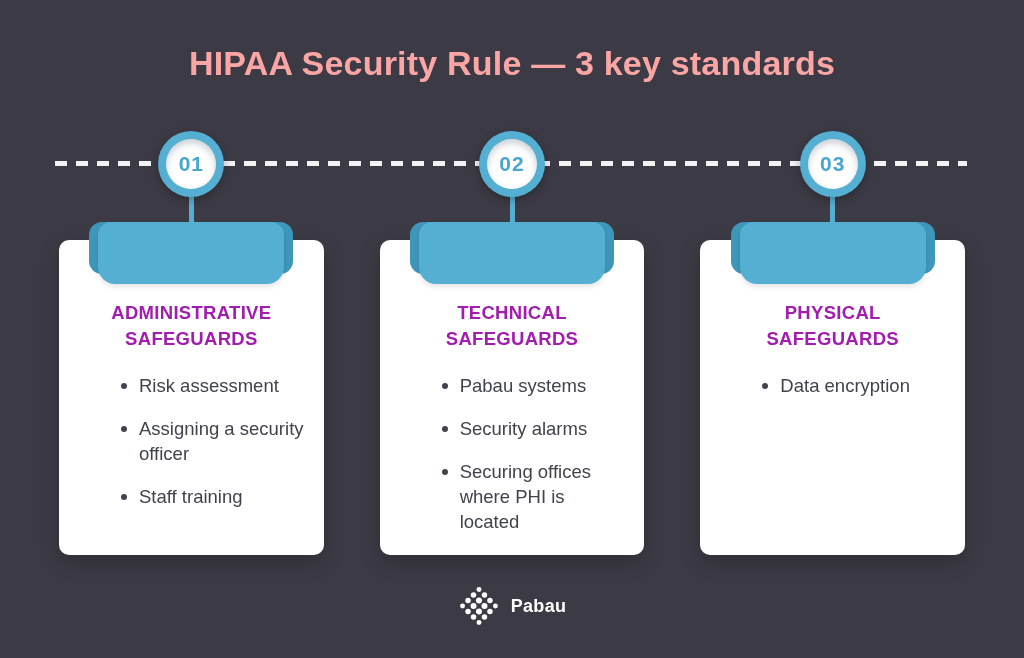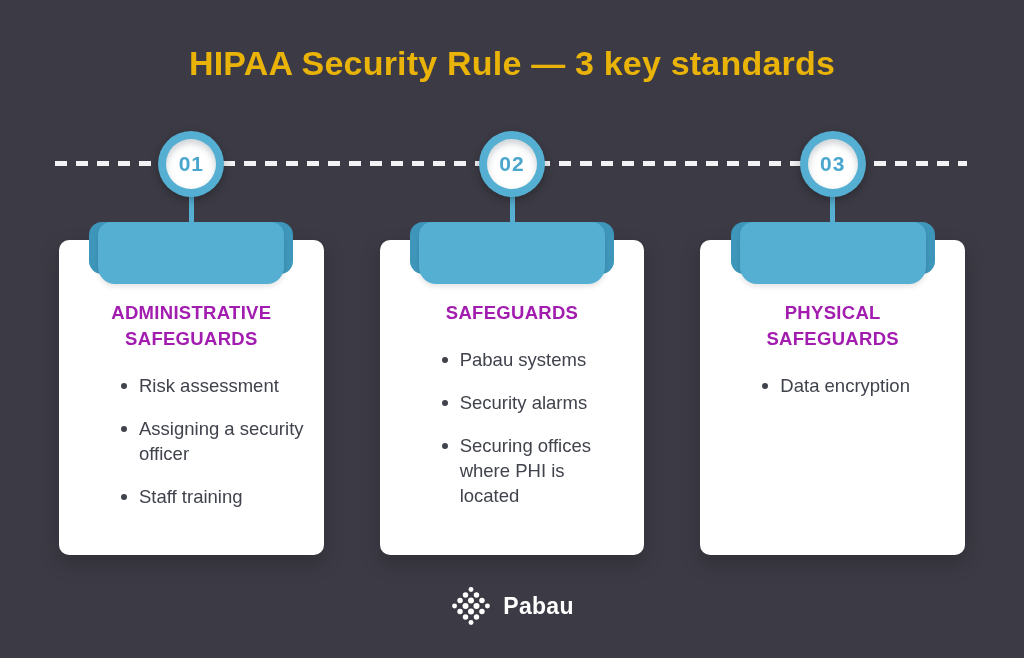--- a/index.html
+++ b/index.html
@@ -10,21 +10,21 @@
   .stage {
     position:relative;
     width:1024px; height:658px;
     background:#3C3B45;
     overflow:hidden;
     margin:0 auto;
   }
   .title {
     position:absolute; top:44px; left:0; right:0;
     text-align:center;
-    color:#eab308;
+    color:#fca5a5;
     font-size:34px; font-weight:700;
     letter-spacing:0.2px;
   }
   .dash-line {
     position:absolute; top:161px; left:55px; width:912px; height:4.5px;
     background:repeating-linear-gradient(90deg,#F2F2F4 0 12px, transparent 12px 21px);
   }
   .columns {
     position:absolute; top:131px; left:59px; width:906px;
     display:flex; gap:56px;
@@ -83,21 +83,21 @@
   .card-list li::before {
     content:""; position:absolute; left:-18px; top:9.5px;
     width:6px; height:6px; border-radius:50%;
     background:#40434C;
   }
   .footer {
     position:absolute; top:585px; left:0; right:0;
     display:flex; justify-content:center; align-items:center; gap:11px;
   }
   .brand {
-    color:#FFFFFF; font-size:23px; font-weight:700; letter-spacing:0.3px;
+    color:#FFFFFF; font-size:18px; font-weight:700; letter-spacing:0.3px;
   }
 </style>
 </head>
 <body>
 
 <div class="stage">
 
   <div class="title">HIPAA Security Rule — 3 key standards</div>
 
   <div class="dash-line"></div>
@@ -126,20 +126,21 @@
 
     <div class="col">
       <div class="step-circle">
         <div class="step-inner">02</div>
       </div>
       <div class="connector"></div>
       <div class="card">
         <div class="clip-back"></div>
         <div class="clip-front"></div>
         <div class="card-heading">
+          <span>TECHNICAL</span>
           <span>SAFEGUARDS</span>
         </div>
         <ul class="card-list">
           <li>Pabau systems</li>
           <li>Security alarms</li>
           <li>Securing offices where PHI is located</li>
         </ul>
       </div>
     </div>
 

